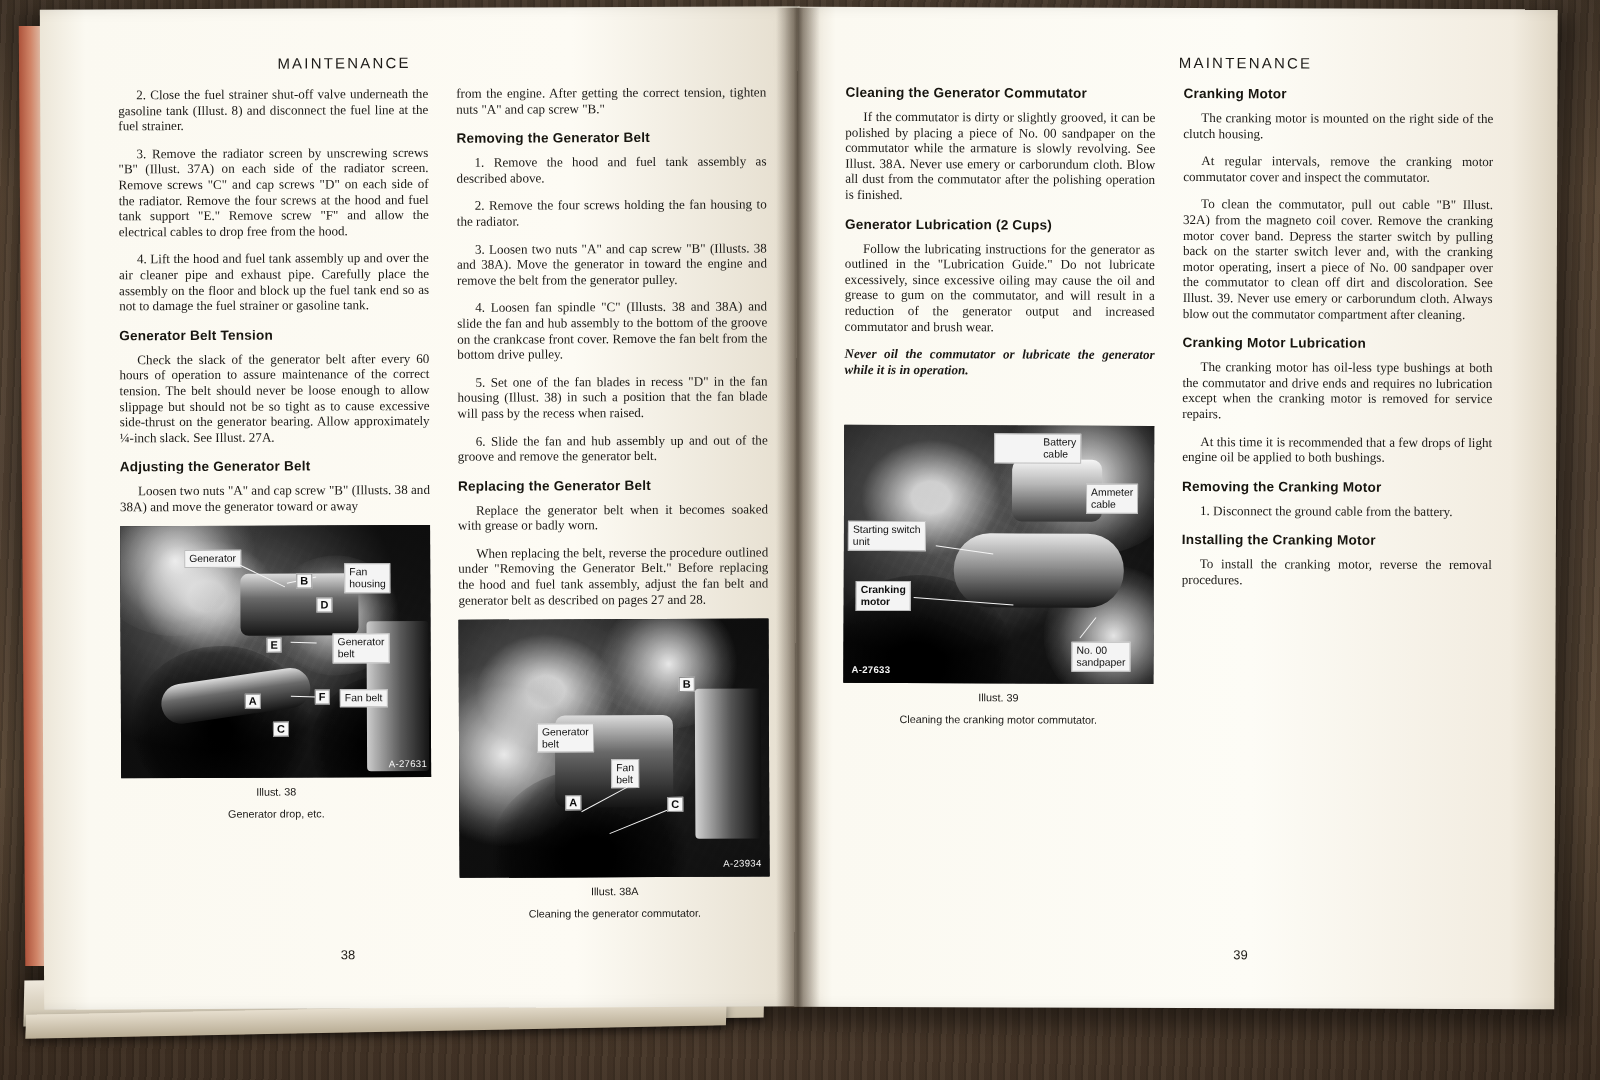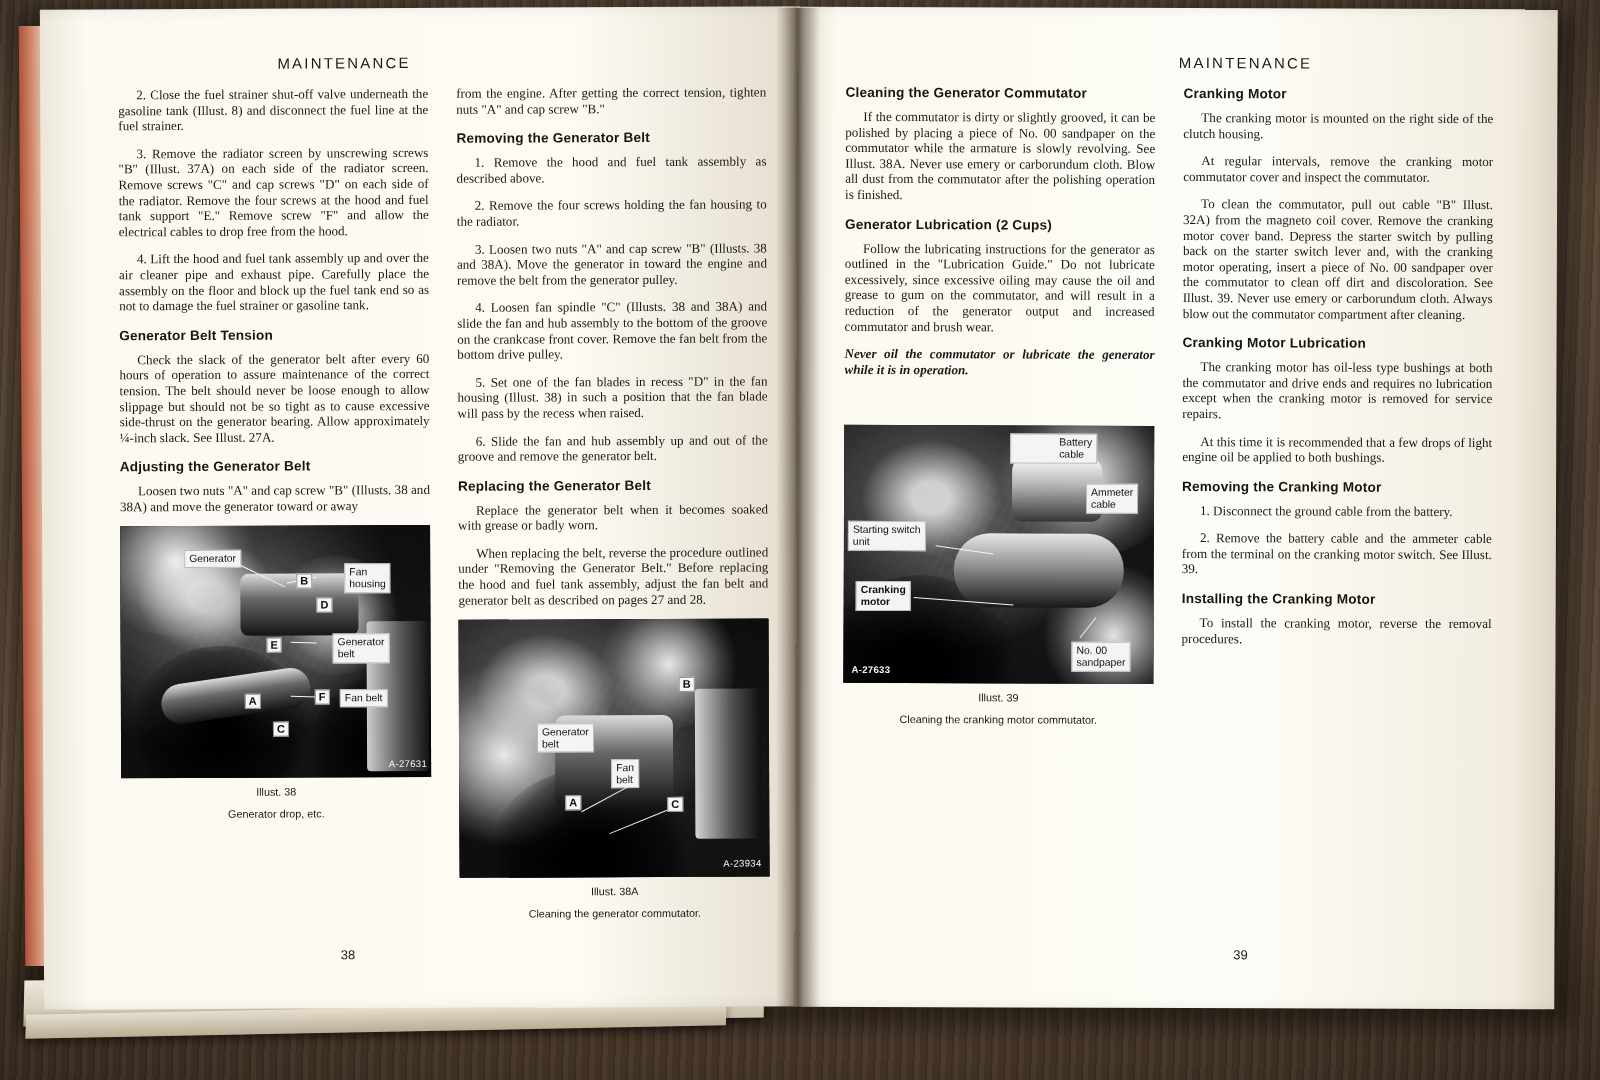--- a/index.html
+++ b/index.html
@@ -306,21 +306,21 @@
 
           <div class="fig" style="margin-top:48px;">
             <div class="photo">
               <div class="ph-bg"></div>
               <div class="ph-blob ph-light" style="left:150px;top:-30px;width:190px;height:160px;"></div>
               <div class="ph-blob ph-light" style="left:200px;top:140px;width:140px;height:140px;"></div>
               <div class="ph-blob ph-dark" style="left:-20px;top:150px;width:190px;height:170px;"></div>
               <div class="ph-bar" style="left:110px;top:108px;width:170px;height:74px;border-radius:36px;background:linear-gradient(180deg,#e2e2e2,#8e8e8e 45%,#1d1d1d);"></div>
               <div class="ph-bar" style="left:168px;top:34px;width:90px;height:62px;border-radius:10px;background:linear-gradient(180deg,#f0f0f0,#b4b4b4 40%,#3a3a3a);"></div>
 
-              <div class="callout" style="left:166px;top:8px;padding-left:48px;">Battery
+              <div class="callout" style="left:150px;top:8px;padding-left:48px;">Battery
 cable</div>
               <div class="callout" style="left:242px;top:58px;">Ammeter
 cable</div>
               <div class="callout" style="left:4px;top:96px;">Starting switch
 unit</div>
               <div class="callout" style="left:12px;top:156px;font-weight:bold;">Cranking
 motor</div>
               <div class="callout" style="left:228px;top:216px;">No. 00
 sandpaper</div>
 
@@ -340,21 +340,20 @@
         <div class="col">
           <h3 class="first">Cranking Motor</h3>
           <p>The cranking motor is mounted on the right side of the clutch housing.</p>
           <p>At regular intervals, remove the cranking motor commutator cover and inspect the commutator.</p>
           <p>To clean the commutator, pull out cable "B" Illust. 32A) from the magneto coil cover. Remove the cranking motor cover band. Depress the starter switch by pulling back on the starter switch lever and, with the cranking motor operating, insert a piece of No. 00 sandpaper over the commutator to clean off dirt and discoloration. See Illust. 39. Never use emery or carborundum cloth. Always blow out the commutator compartment after cleaning.</p>
           <h3>Cranking Motor Lubrication</h3>
           <p>The cranking motor has oil-less type bushings at both the commutator and drive ends and requires no lubrication except when the cranking motor is removed for service repairs.</p>
           <p>At this time it is recommended that a few drops of light engine oil be applied to both bushings.</p>
           <h3>Removing the Cranking Motor</h3>
           <p>1. Disconnect the ground cable from the battery.</p>
-          <p>2. Remove the battery cable and the ammeter cable from the terminal on the cranking motor switch. See Illust. 39.</p>
           <h3>Installing the Cranking Motor</h3>
           <p>To install the cranking motor, reverse the removal procedures.</p>
         </div>
       </div>
 
       <div class="folio">39</div>
     </div>
   </div>
 
   <div class="gutter"></div>

